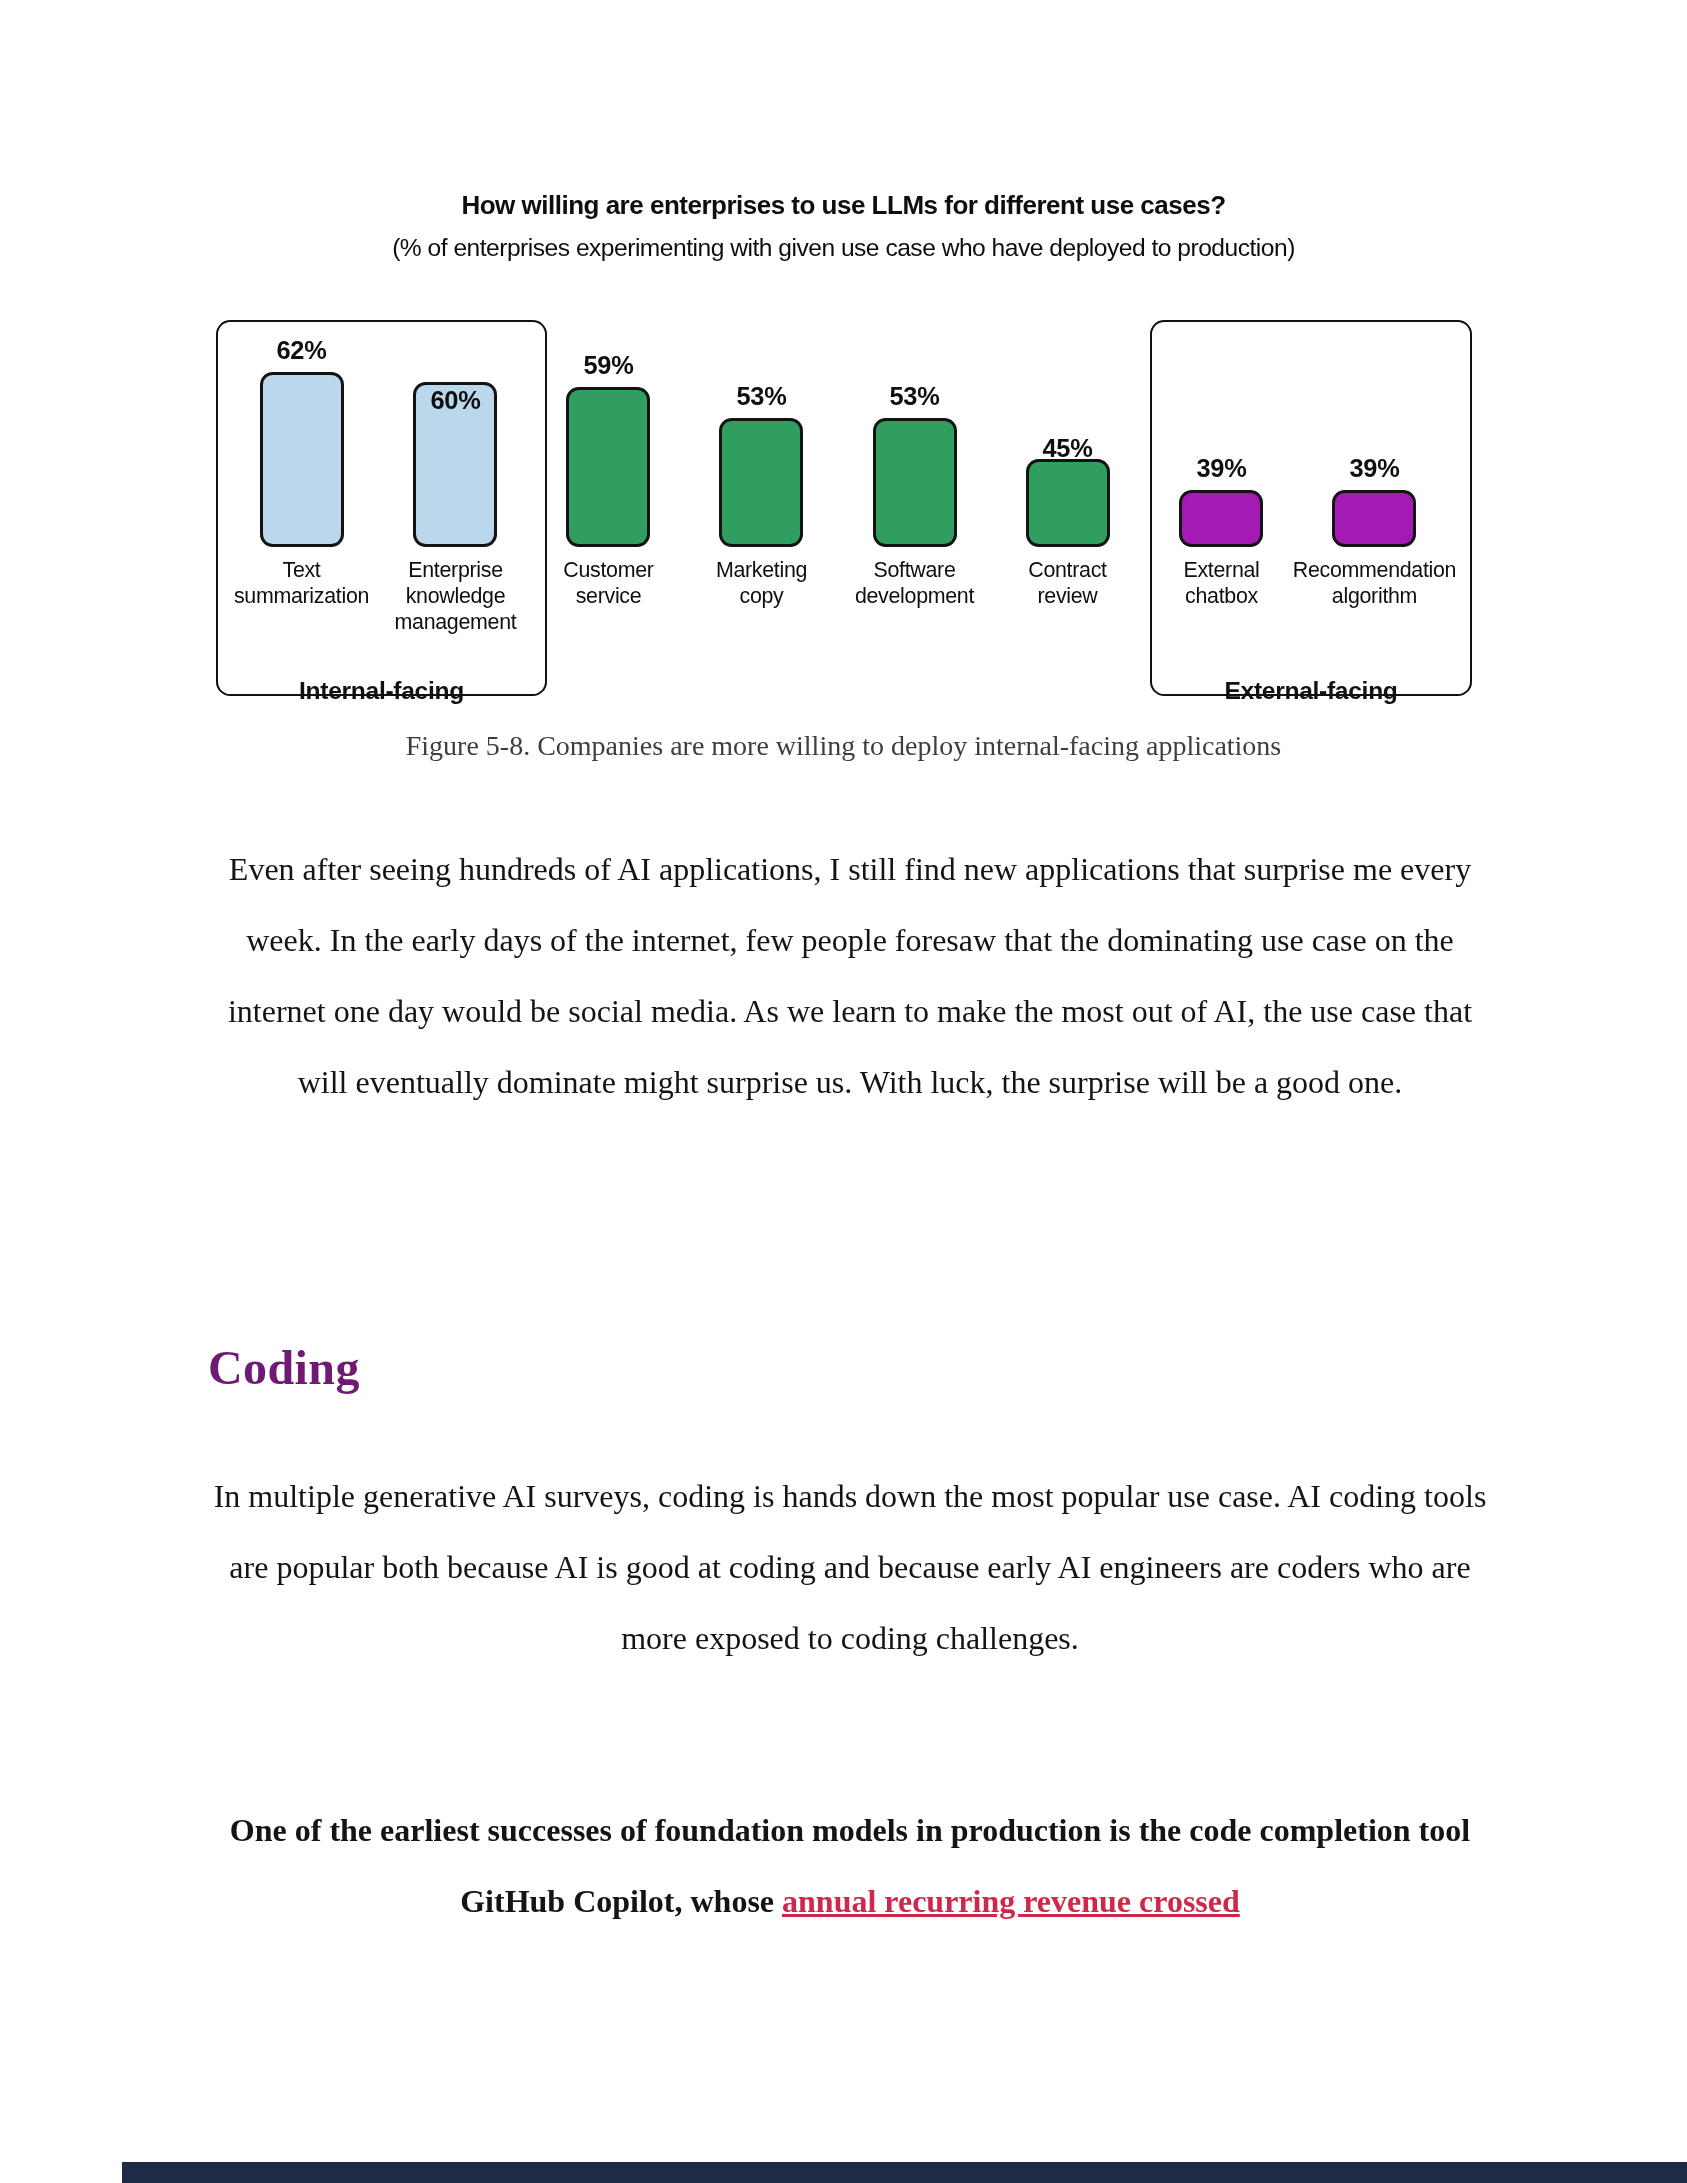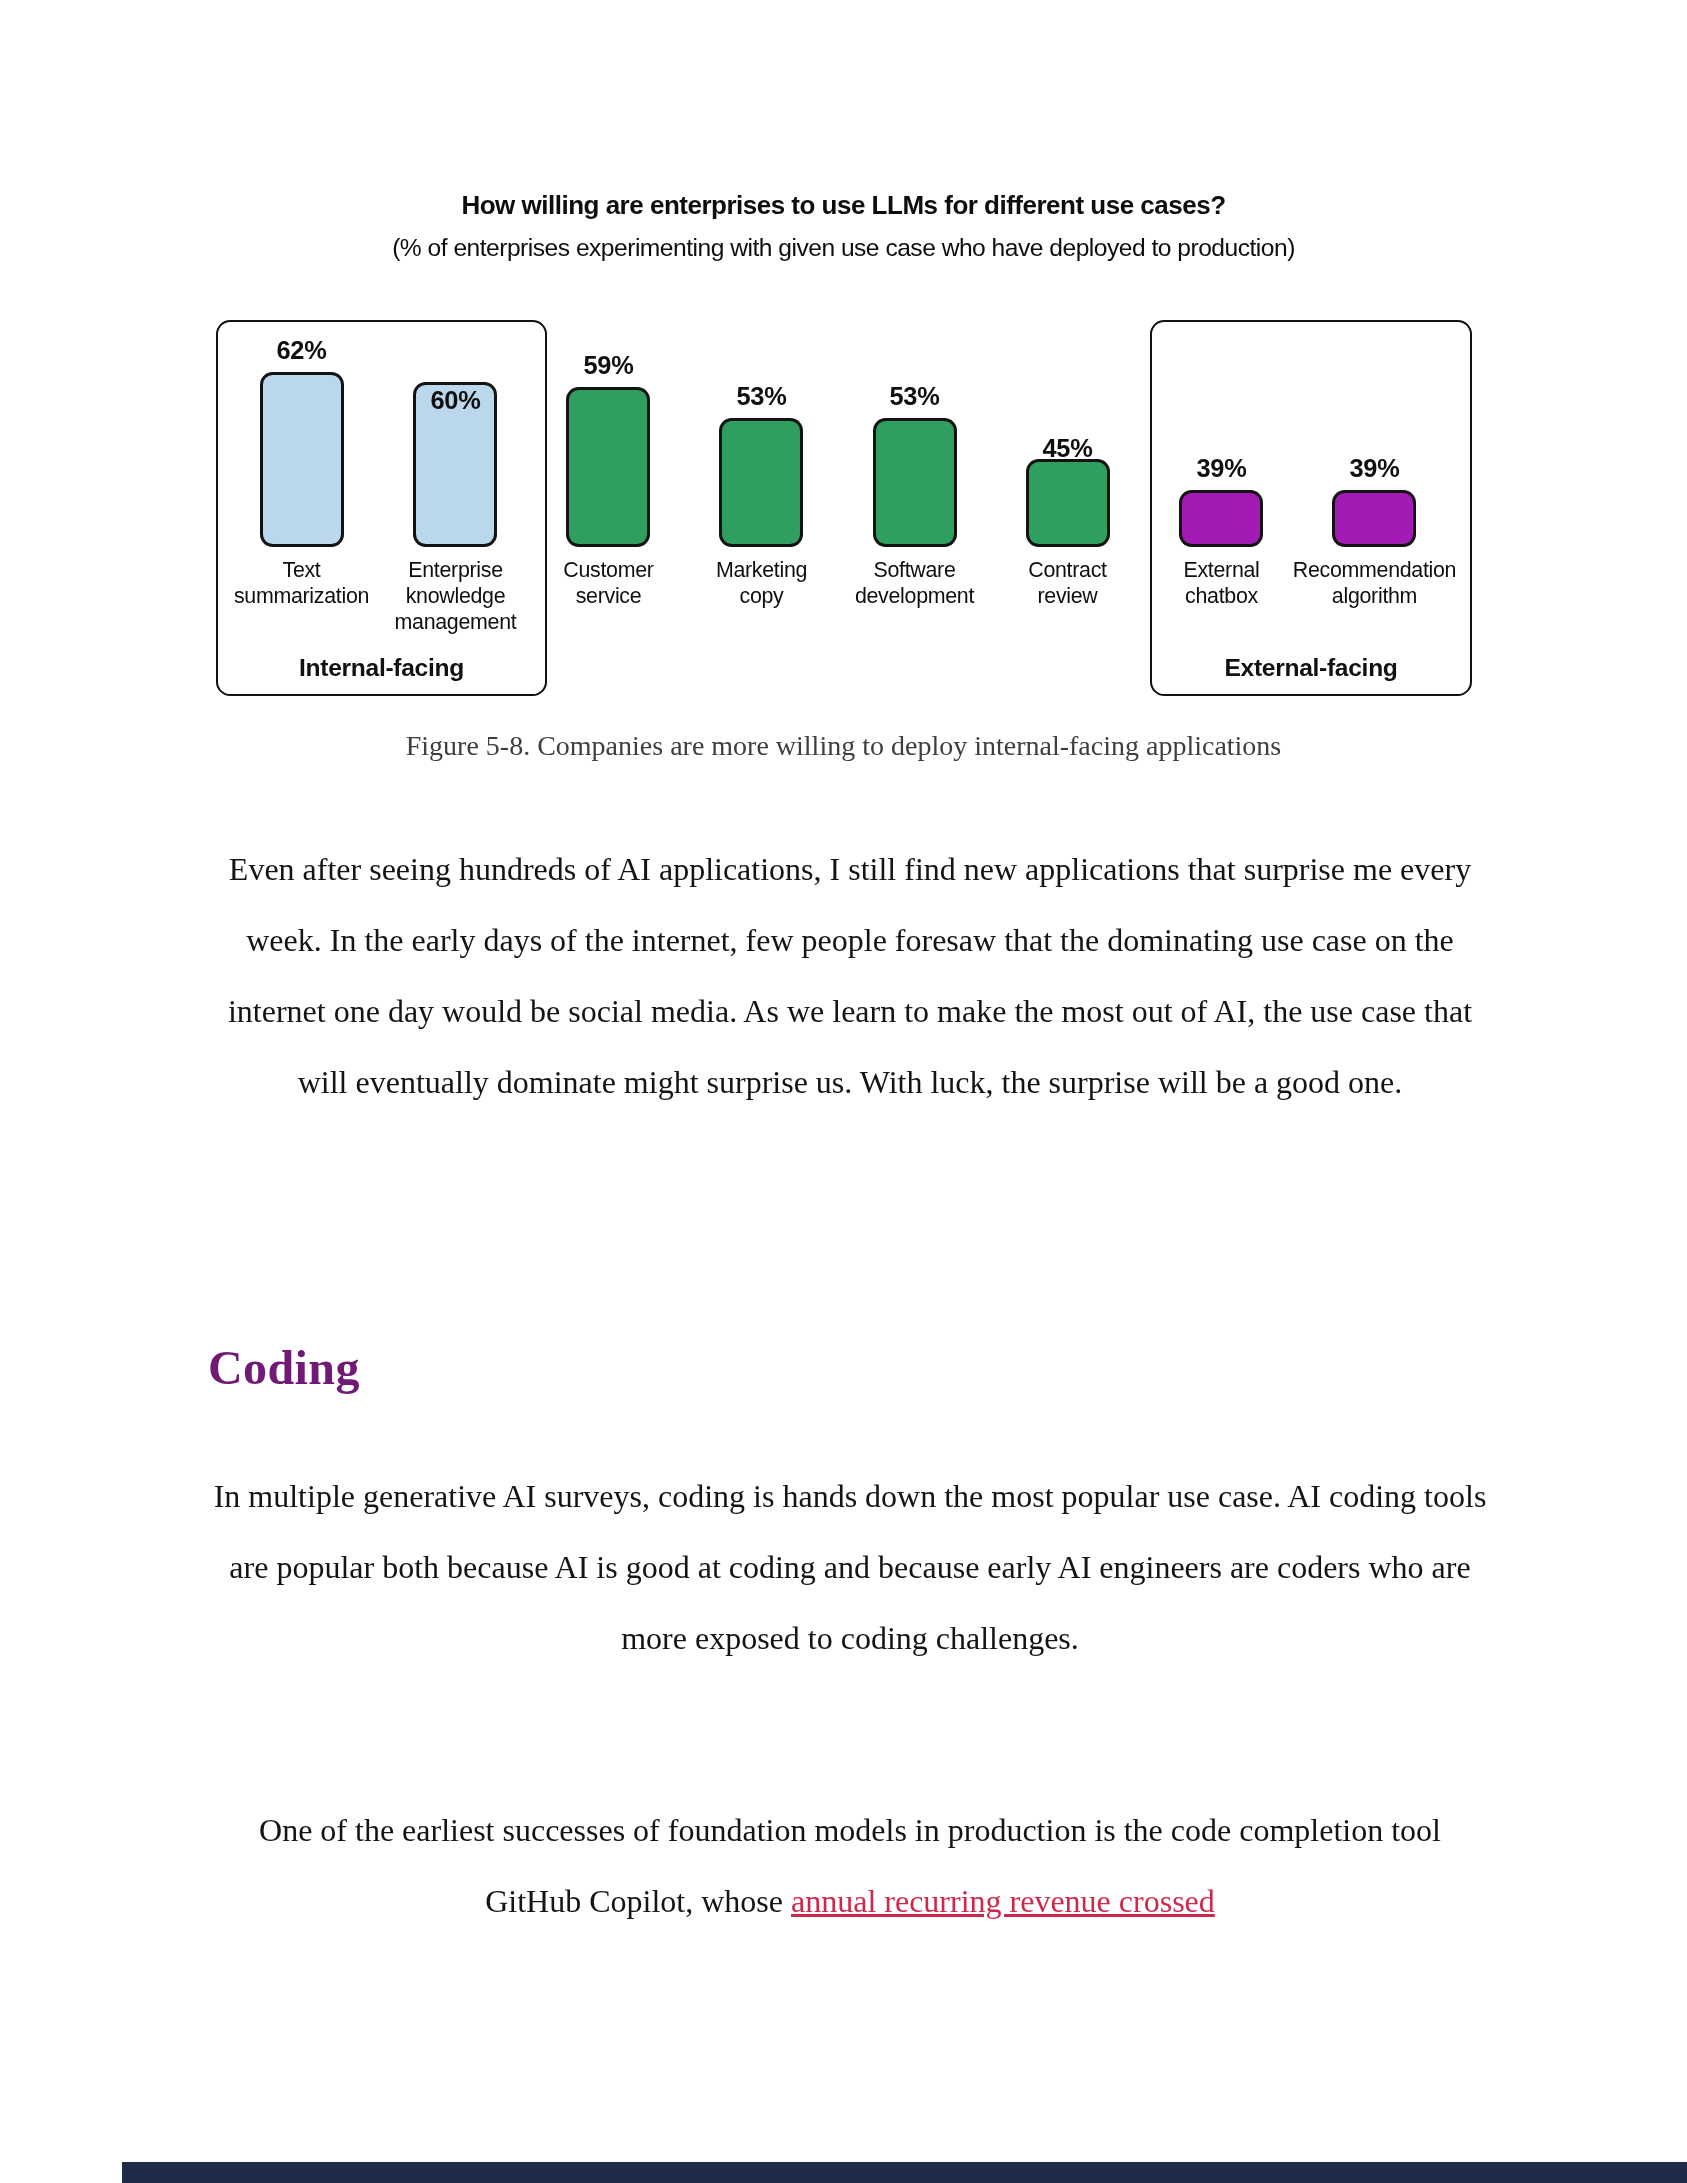--- a/index.html
+++ b/index.html
@@ -16,21 +16,21 @@
   }
   .chart-subtitle {
     position:absolute; top:233px; left:0; width:1687px; text-align:center;
     font:400 24.6px/1.2 "Liberation Sans", sans-serif; letter-spacing:-0.5px; color:#0e0e0e;
   }
   .group-box {
     position:absolute; border:2.4px solid #111111; border-radius:14.3px; background:transparent;
   }
   .group-label {
     position:absolute; text-align:center;
-    font:700 24.6px/1.2 "Liberation Sans", sans-serif; letter-spacing:-0.3px; color:#111111;
+    font:700 24.6px/1.2 "Liberation Sans", sans-serif; letter-spacing:-0.3px; color:#111111;margin-top:23px;
   }
   .bar-rect {
     position:absolute; border:3.2px solid #131313; border-radius:12.7px;
   }
   .bar-value {
     position:absolute; text-align:center;
     font:700 25.4px/1.2 "Liberation Sans", sans-serif; letter-spacing:-0.3px; color:#0f0f0f;
   }
   .bar-cat {
     position:absolute; text-align:center; white-space:pre-line;
@@ -41,21 +41,21 @@
     position:absolute; top:728px; left:0; width:1687px; text-align:center;
     font-size:28px; line-height:1.25; color:#3e3e3e;
   }
   .body-text {
     position:absolute; left:210px; width:1280px;
     font-size:32px; line-height:71px; color:#141414;
     text-align:center;
   }
   .para1 { top:834px; }
   .para2 { top:1461px; }
-  .para3 { top:1795px; }
+  .para3 { top:1795px;font-weight:bold; }
   .heading1 {
     position:absolute; left:208px; top:1340px;
     font-size:48px; font-weight:700; color:#701a75; letter-spacing:0.4px;
   }
   .inline-link { text-decoration:underline; cursor:pointer; }
   .bottom-banner {
     position:absolute; left:122px; right:0; bottom:0; height:20.6px;
   }
 </style>
 </head>

